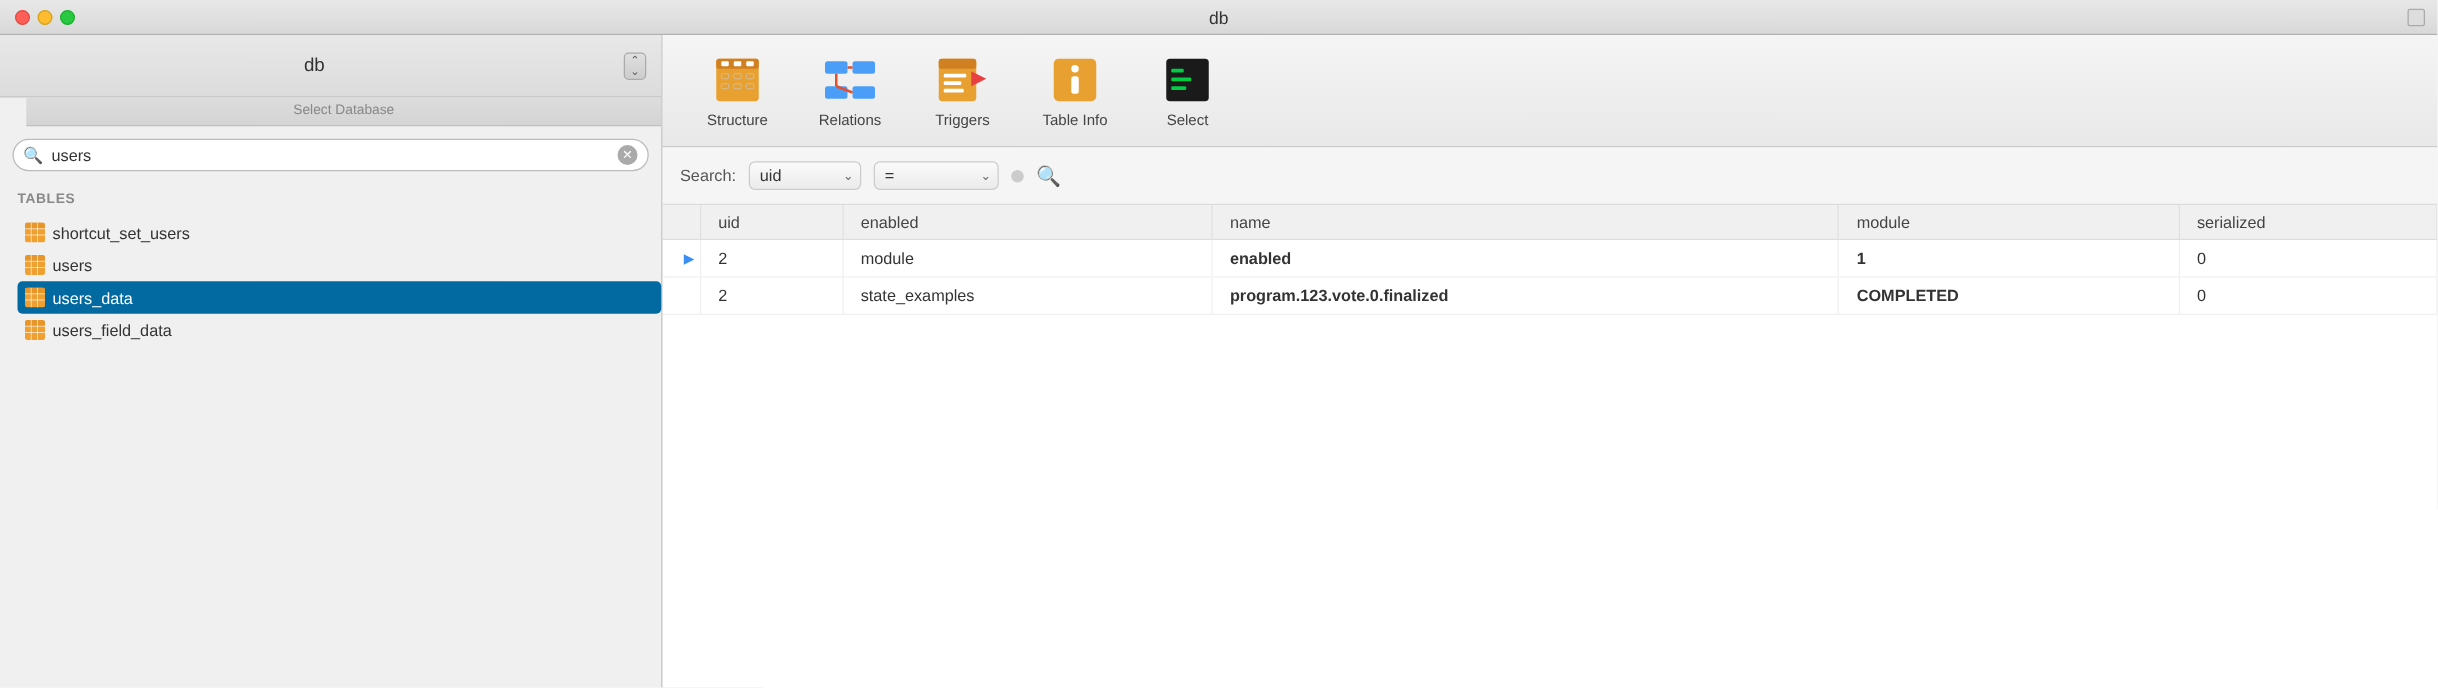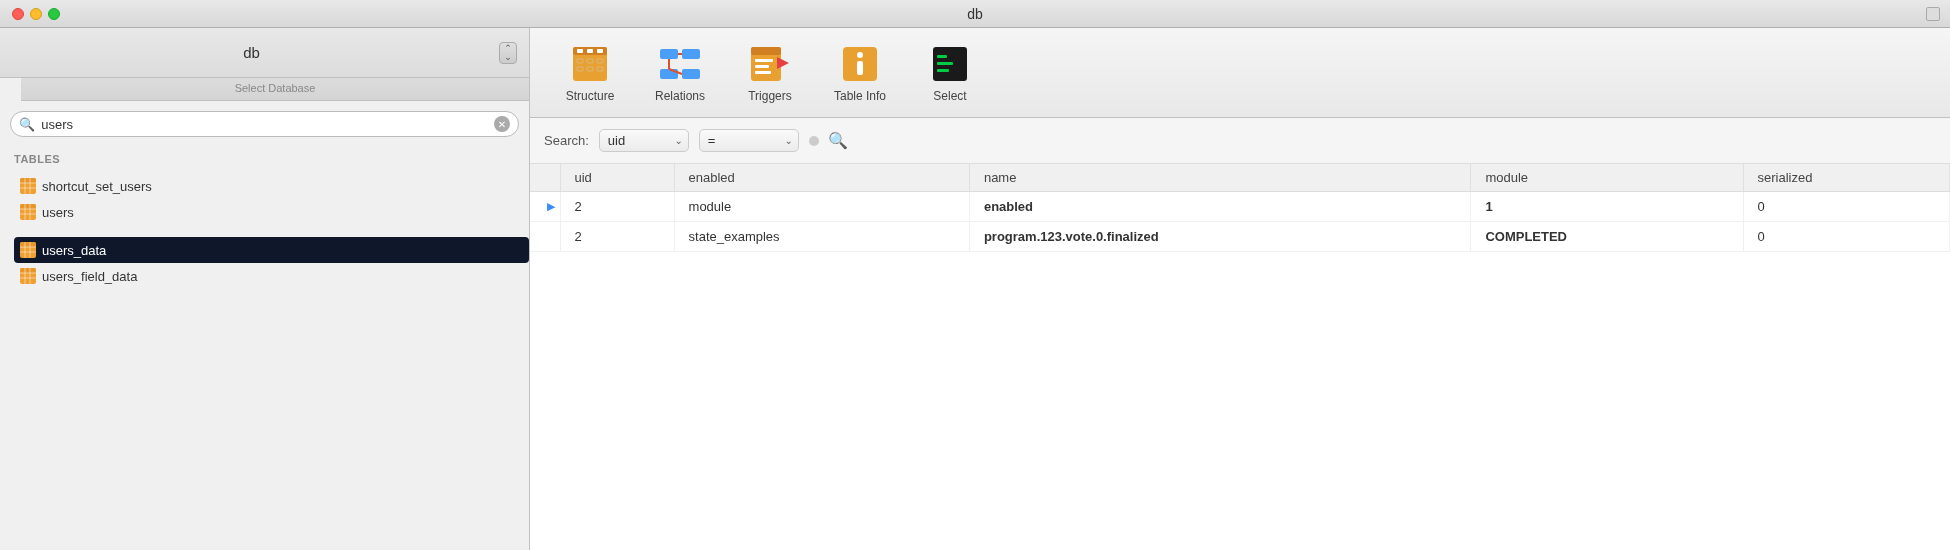--- a/index.html
+++ b/index.html
@@ -166,26 +166,25 @@
     .table-item {
       display: flex;
       align-items: center;
       padding: 5px 8px 5px 6px;
       cursor: pointer;
       border-radius: 4px;
       gap: 6px;
       margin-right: 10px;
     }
     .table-item.selected {
-      background: #0f172a;
+      background: #0369a1;
       color: white;
       border-radius: 4px;
       margin-right: 0;
       padding-right: 18px;
-      margin-top: 12px;
     }
     .table-icon {
       width: 16px;
       height: 16px;
       flex-shrink: 0;
     }
     .table-icon svg {
       width: 100%;
       height: 100%;
     }

